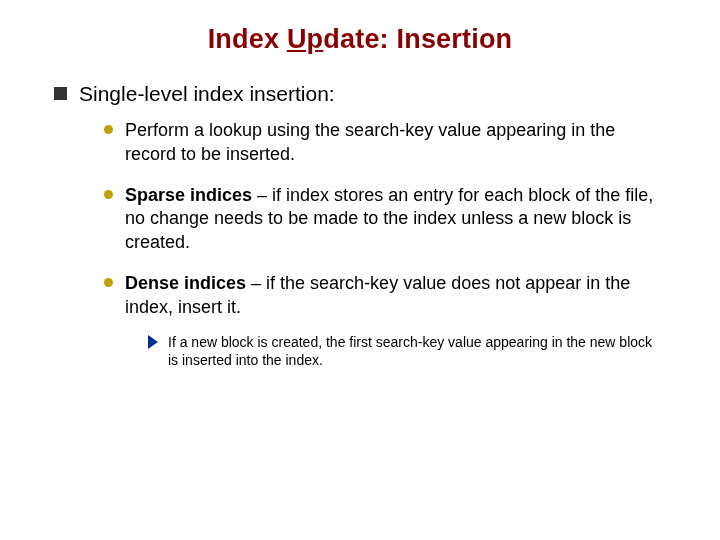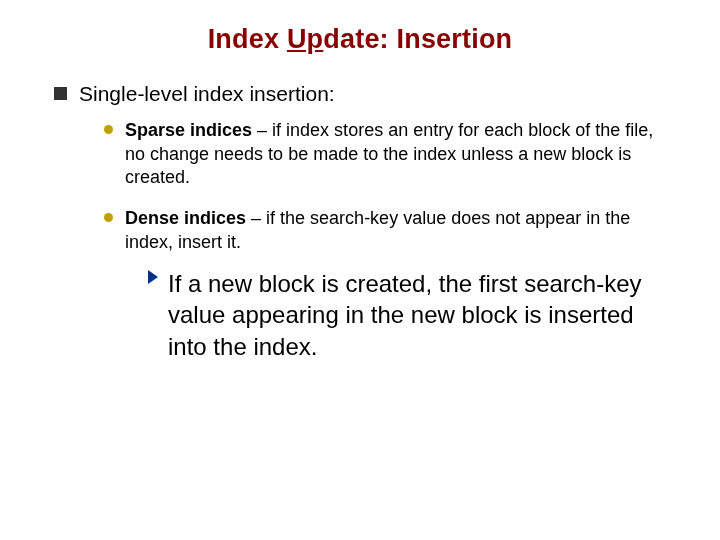--- a/index.html
+++ b/index.html
@@ -70,39 +70,43 @@
   }
   .level3 .bullet-arrow {
     flex: 0 0 auto;
     margin-top: 2px;
     margin-right: 10px;
   }
   .level3 .bullet-arrow svg {
     display: block;
   }
   .level3 .text {
-    font-size: 24px;
+    font-size: 14px;
     line-height: 1.30;
   }
   .bold { font-weight: bold; }
 </style>
 </head>
 <body>
 
 <div class="slide">
 
   <div class="title" style="color:#880000">
     <span>Index </span><span style="text-decoration: underline;">Up</span><span>date:  Insertion</span>
   </div>
 
   <div class="level1">
     <div class="bullet-square"></div>
     <div class="text">Single-level index insertion:</div>
   </div>
 
+  <div class="level2">
+    <div class="bullet-dot"></div>
+    <div class="text">Perform a lookup using the search-key value appearing in the record to be inserted.</div>
+  </div>
 
   <div class="level2">
     <div class="bullet-dot"></div>
     <div class="text">
       <span class="bold">Sparse indices</span><span> – if index stores an entry for each block of the file, no change needs to be made to the index unless a new block is created.</span>
     </div>
   </div>
 
   <div class="level2">
     <div class="bullet-dot"></div>

